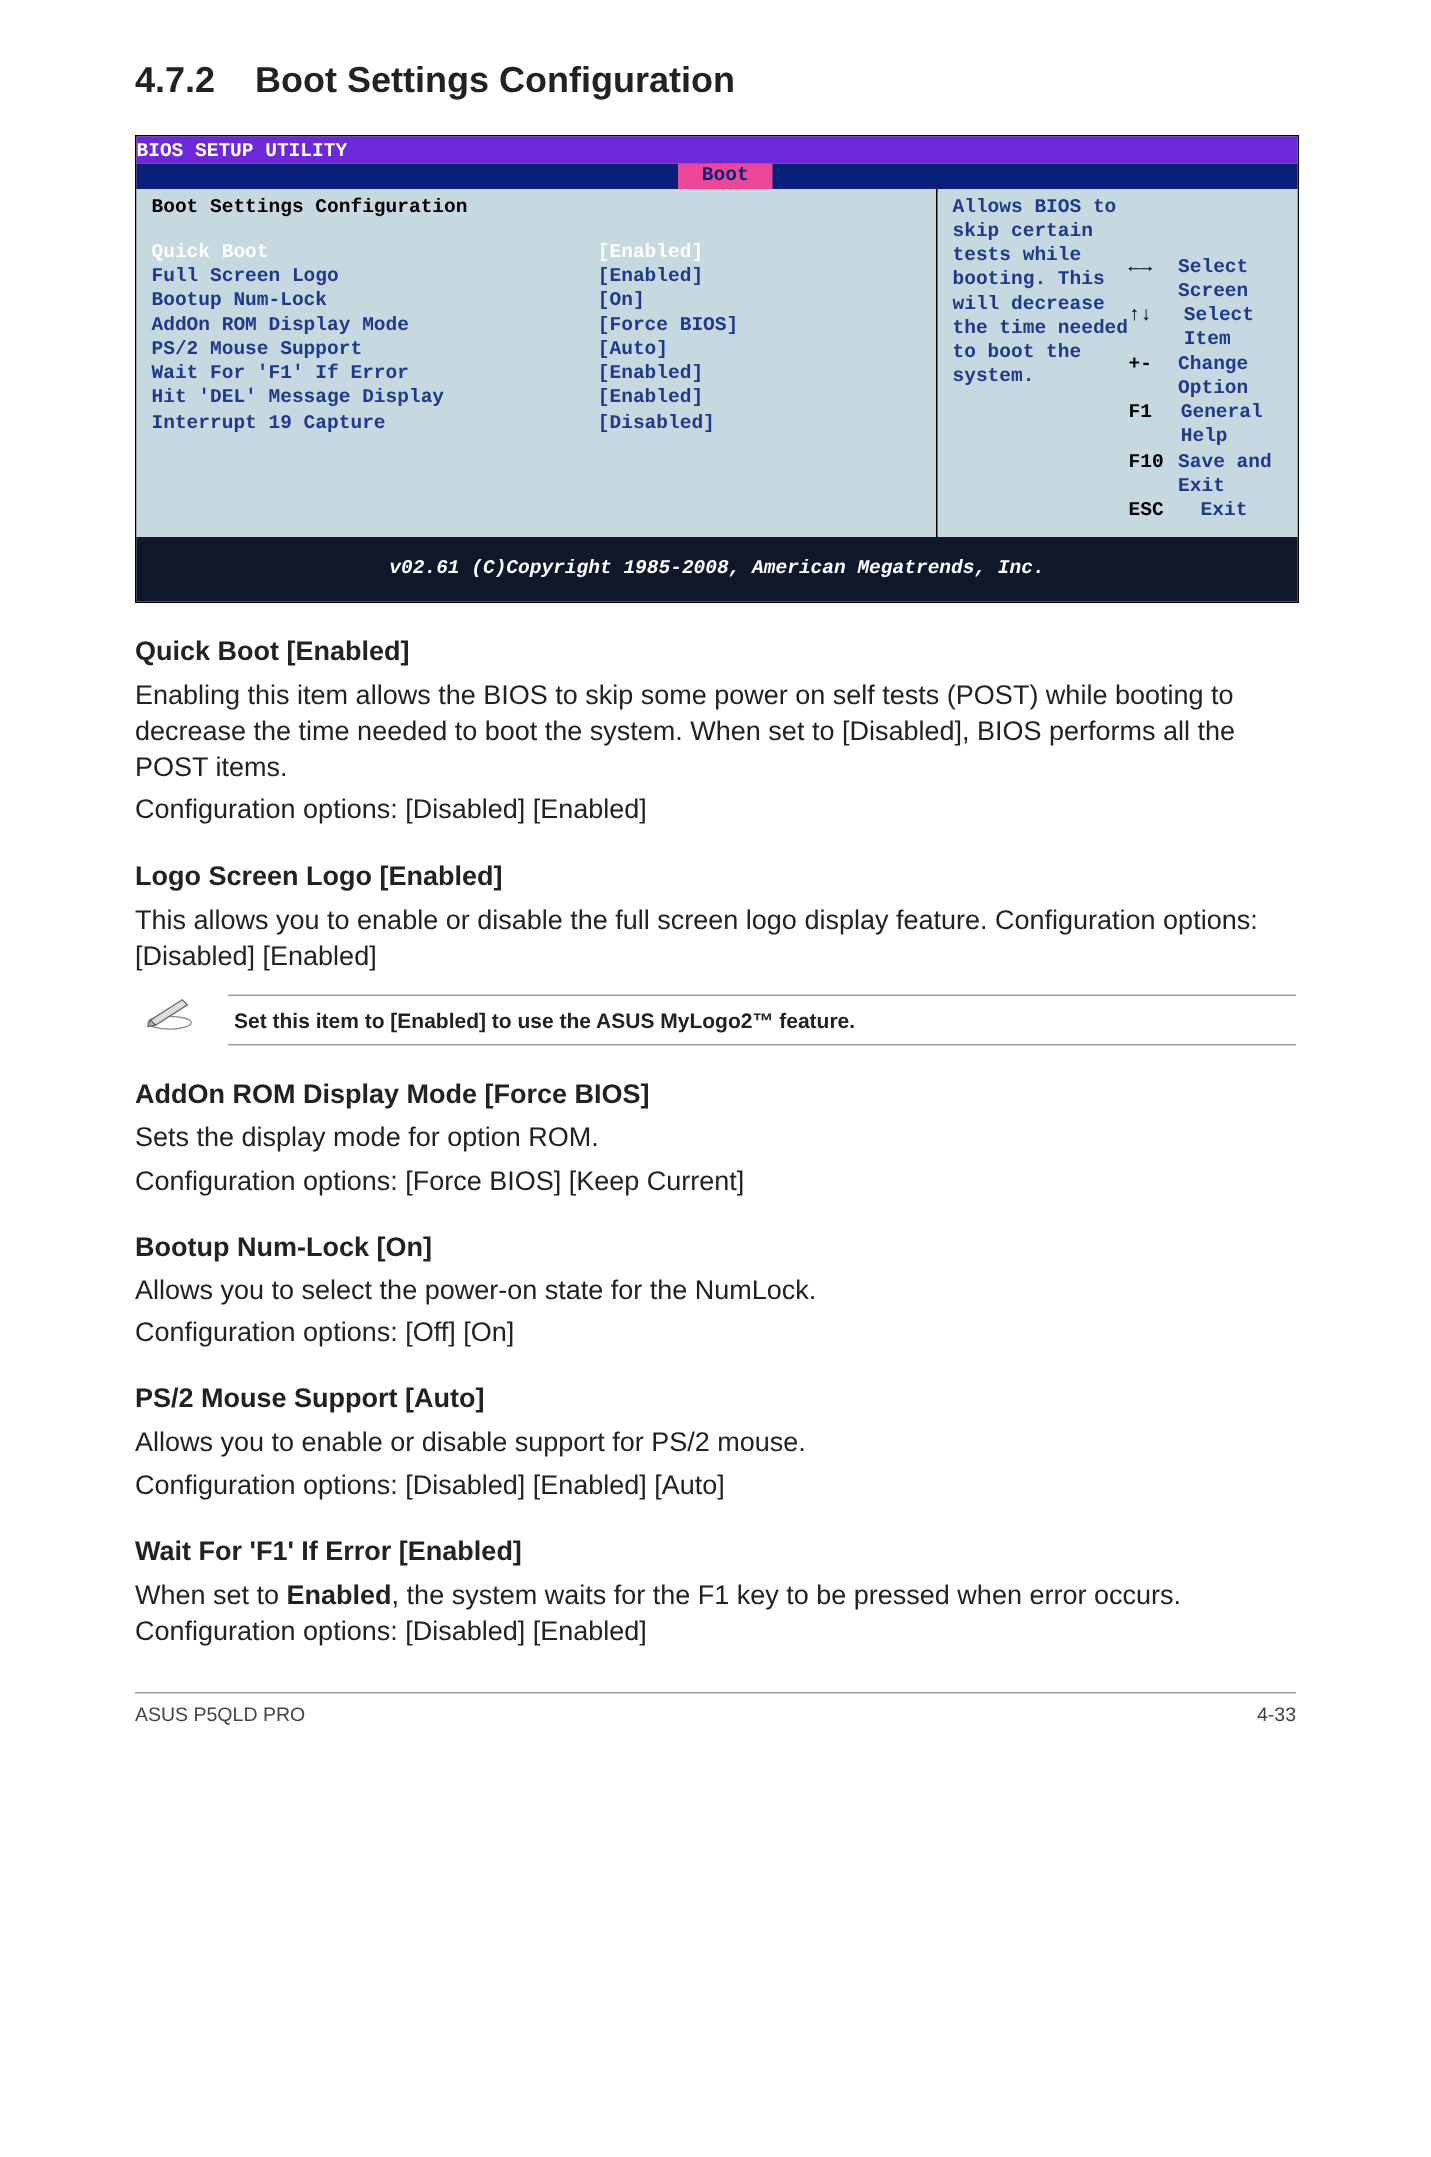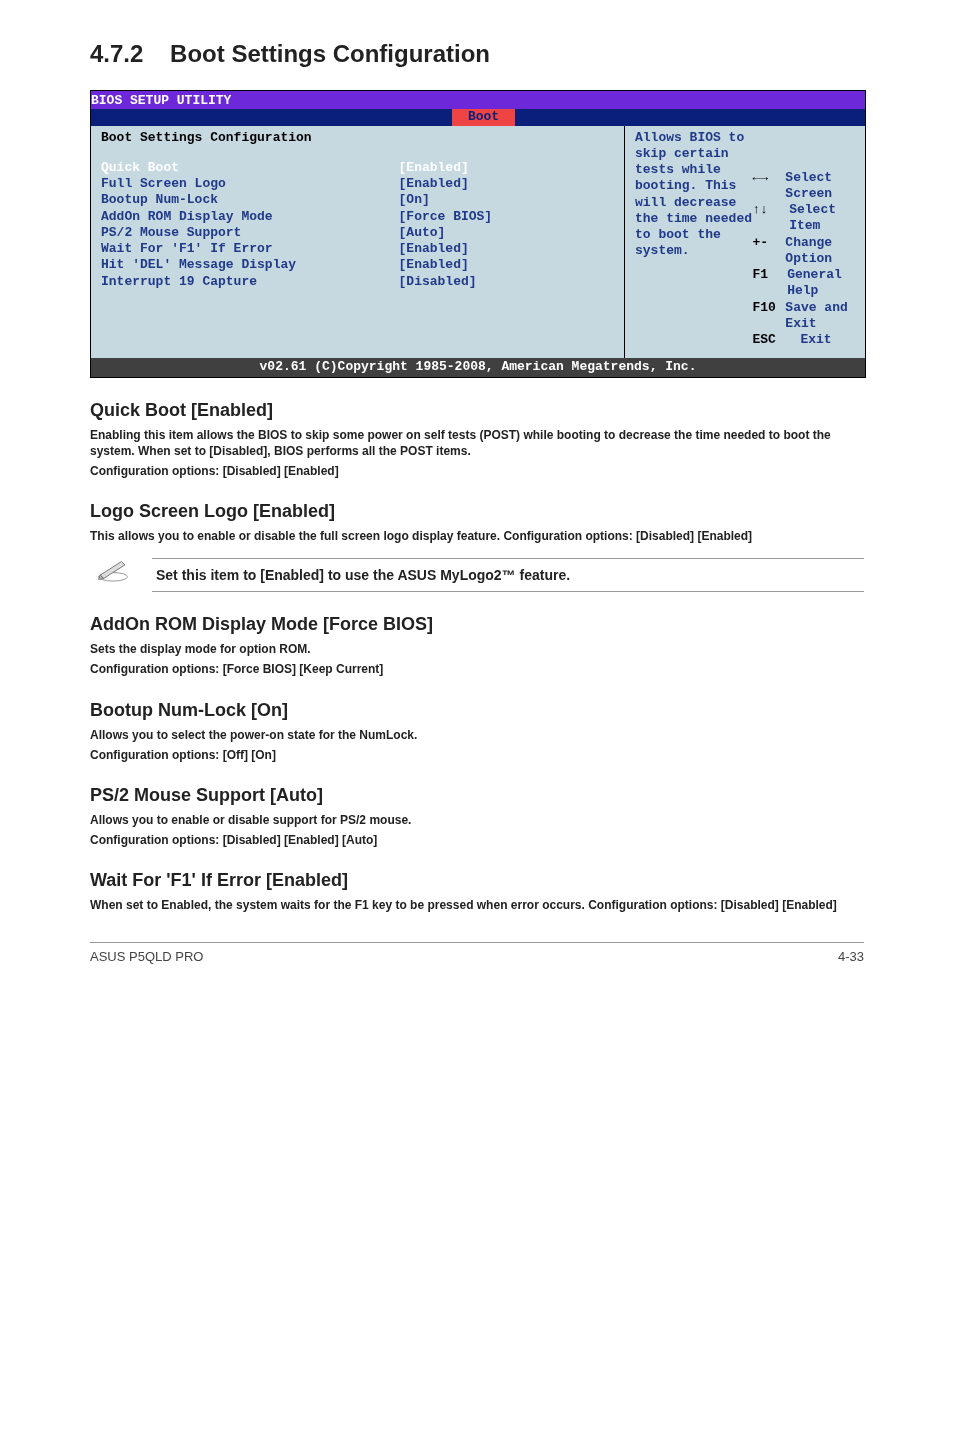--- a/index.html
+++ b/index.html
@@ -33,21 +33,21 @@
     padding: 2px 0 0 0;
   }
   .bios-tabrow {
     background: #0a1f7a;
     color: #fff;
     display: flex;
     justify-content: center;
     padding: 0;
   }
   .bios-tab-active {
-    background: #ef4444;
+    background: #ec4899;
     color: #0a1f7a;
     padding: 0 16px;
     margin-left: 11px;
   }
   .bios-body {
     display: flex;
     background: #c6d8e0;
   }
   .bios-left {
     flex: 1;
@@ -77,35 +77,35 @@
     display: flex;
     flex-direction: row;
     justify-content: space-between;
   }
   .bios-help-top { white-space: pre-line; }
   .bios-navkeys { margin-top: 40px; }
   .nav-row { display: flex; }
   .nav-row .k { width: 48px; color: #000; }
   .nav-row .d { color: #203a8a; }
   .bios-footer {
-    background: #404040;
+    background: #0f172a;
     color: #fff;
     text-align: center;
-    padding: 1px 0;
+    padding: 13px 0;
+    font-style: italic;
   }
   h2.subheader {
     font-size: 18px;
     font-weight: bold;
     margin: 22px 0 6px 0;
   }
   p.body {
-    font-size: 12px;
+    font-size: 18px;
     margin: 0 0 4px 0;
     line-height: 1.35;
-    font-weight: bold;
   }
   .note-block {
     display: flex;
     align-items: flex-start;
     margin: 14px 0 14px 0;
     font-weight: bold;
   }
   .note-icon {
     width: 46px;
     text-align: center;

